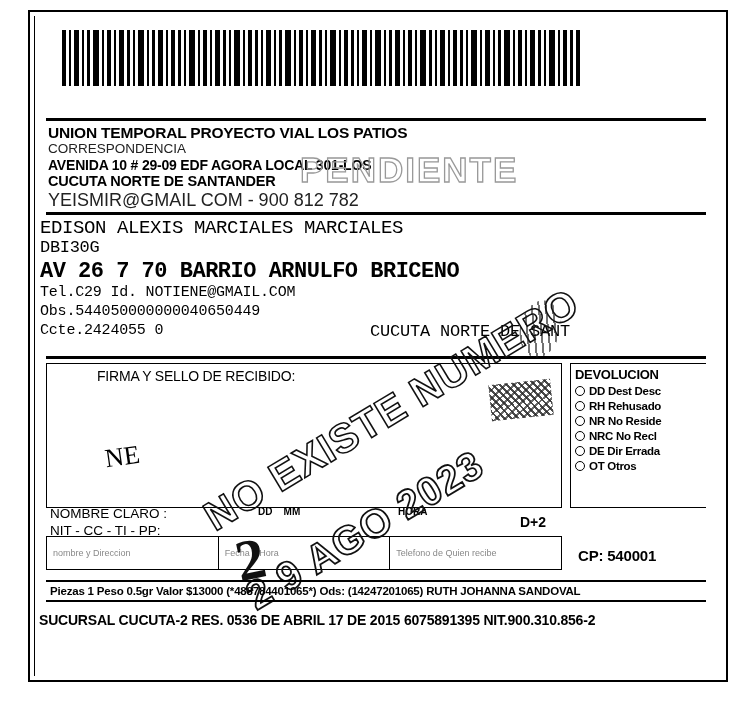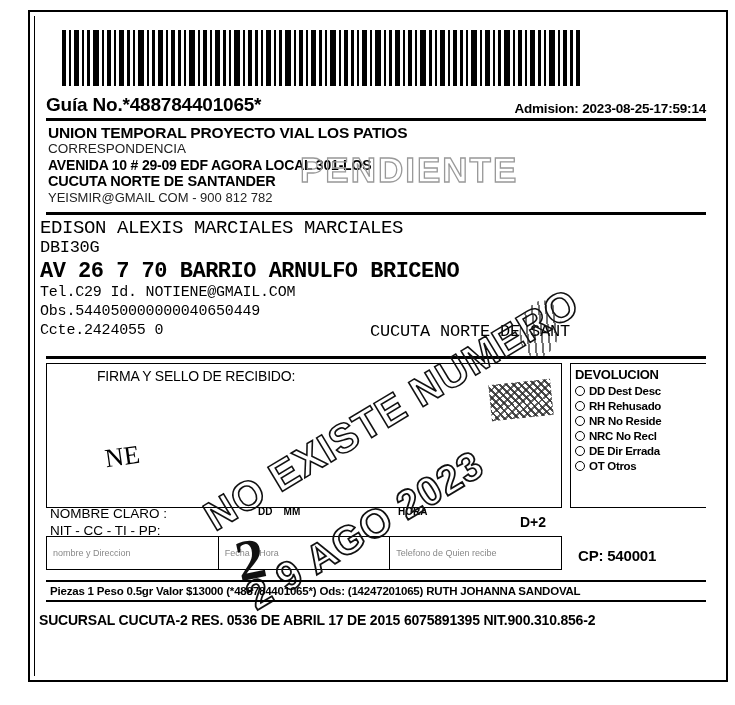--- a/index.html
+++ b/index.html
@@ -96,21 +96,21 @@
     letter-spacing: -0.2px;
     line-height: 1.15;
   }
   .sender .l4 {
     font-size: 14.5px;
     font-weight: bold;
     letter-spacing: -0.2px;
     line-height: 1.15;
   }
   .sender .l5 {
-    font-size: 13px;
+    font-size: 18px;
     letter-spacing: 0px;
     line-height: 1.2;
     color: #222;
   }
   
   .recipient {
     position: absolute;
     left: 40px; top: 218px;
     width: 640px;
     font-family: Liberation Mono, monospace;
@@ -435,29 +435,20 @@
     <div class="bc" style="left:468px;width:5px"></div>
     <div class="bc" style="left:476px;width:3px"></div>
     <div class="bc" style="left:482px;width:2px"></div>
     <div class="bc" style="left:487px;width:6px"></div>
     <div class="bc" style="left:496px;width:2px"></div>
     <div class="bc" style="left:501px;width:4px"></div>
     <div class="bc" style="left:508px;width:3px"></div>
     <div class="bc" style="left:514px;width:4px"></div>
   </div>
 
-  <div class="guia-row">
-    <div class="guia-no">
-      <span>Guía No.</span><span>*488784401065*</span>
-    </div>
-    <div class="admision">
-      <span>Admision:</span>
-      <span>2023-08-25-17:59:14</span>
-    </div>
-  </div>
 
   <div class="hr-thick" style="left:46px; top:118px; width:660px; height:3px;"></div>
   <div class="hr-thick" style="left:46px; top:212px; width:660px; height:3px;"></div>
   <div class="hr-thick" style="left:46px; top:356px; width:660px; height:3px;"></div>
 
   <div class="sender">
     <div class="l1">UNION TEMPORAL PROYECTO VIAL LOS PATIOS</div>
     <div class="l2">CORRESPONDENCIA</div>
     <div class="l3">AVENIDA 10 # 29-09 EDF AGORA LOCAL 301-LOS</div>
     <div class="l4">CUCUTA NORTE DE SANTANDER</div>

